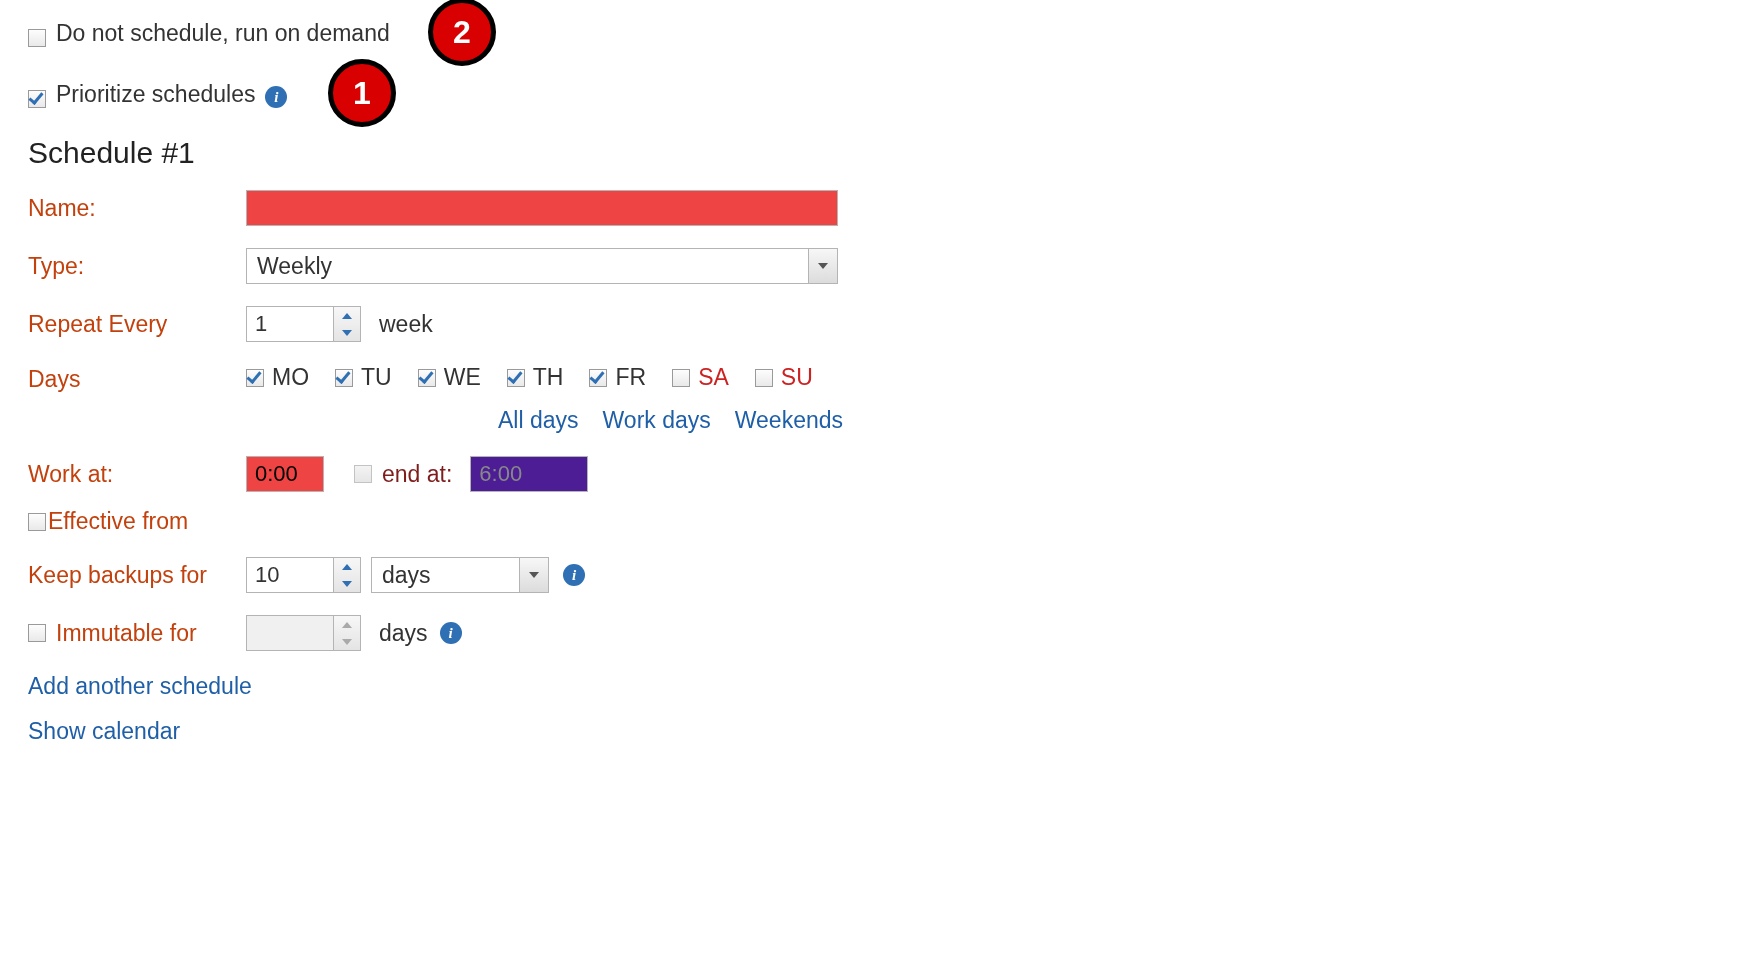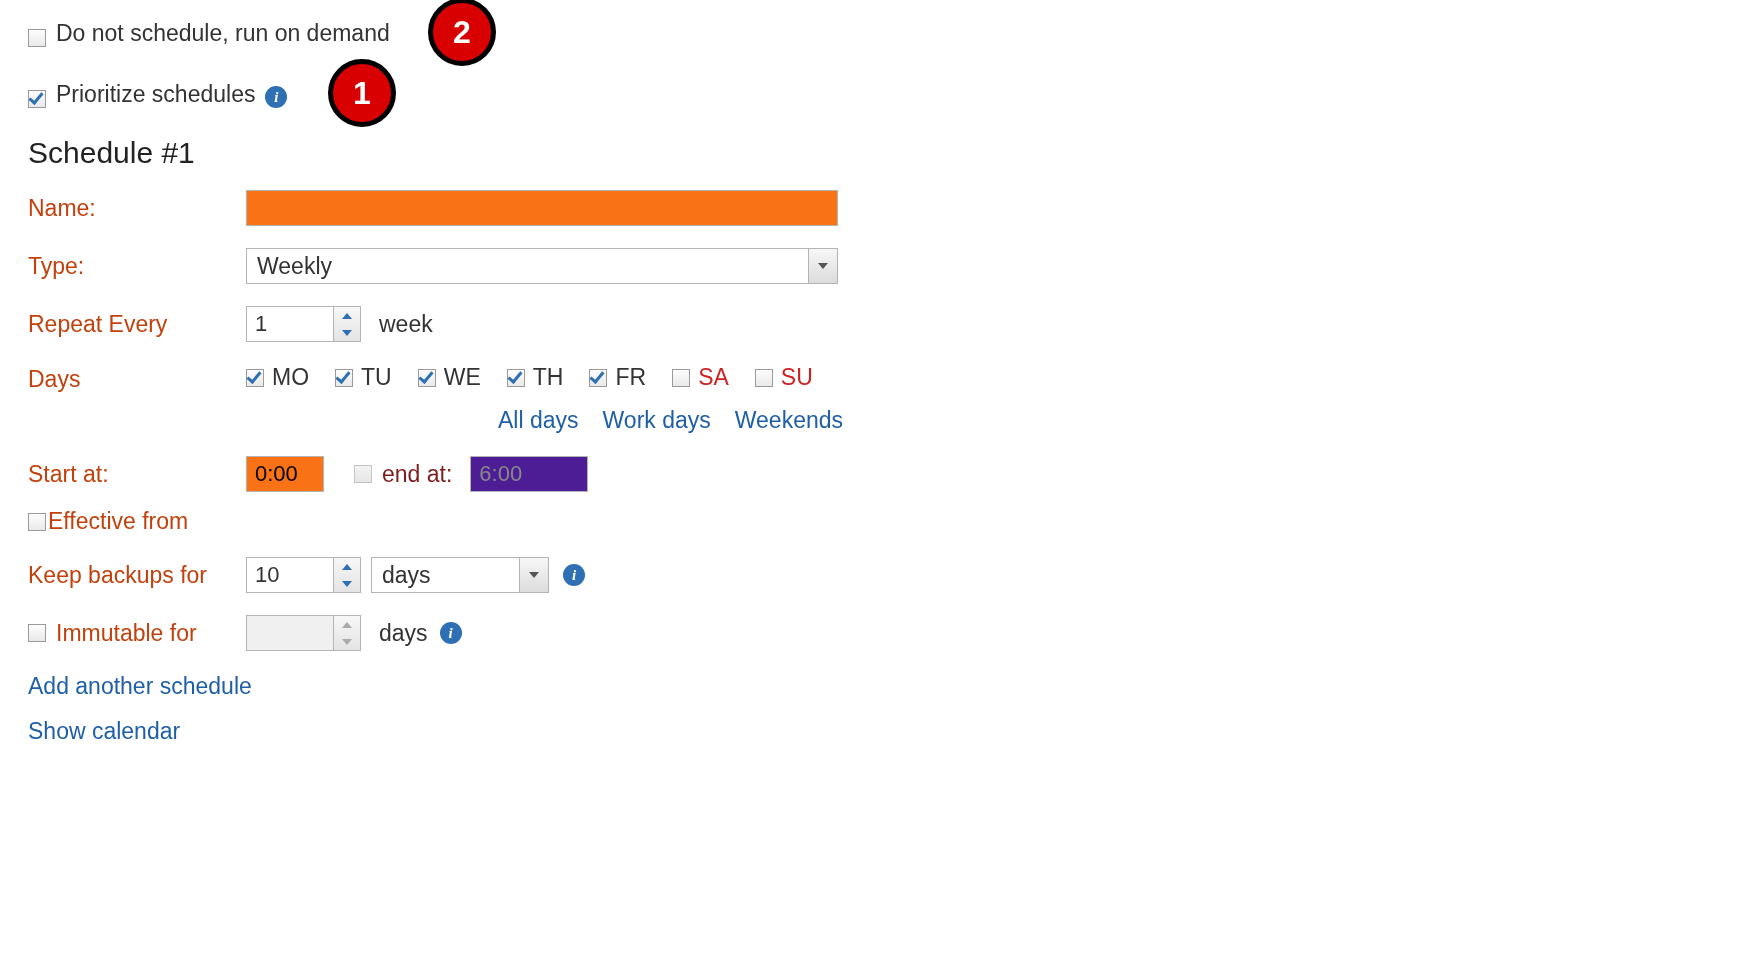--- a/index.html
+++ b/index.html
@@ -111,21 +111,21 @@
     border-right: 5px solid transparent;
     border-top: 6px solid #555;
   }
 
   .textinput {
     border: 1px solid #b4b4b4;
     height: 36px;
     padding: 4px 8px;
     font-size: 22px;
     box-sizing: border-box;
-    background: #f97316;
+    background: #ef4444;
   }
   .textinput.disabled {
     background: #4c1d95;
     color: #888;
   }
 
   .spinner {
     display: inline-flex;
     border: 1px solid #b4b4b4;
     height: 36px;
@@ -294,21 +294,21 @@
           </div>
         <div class="quicklinks" style="margin-left:252px">
           <span class="link">All days</span>
           <span class="link">Work days</span>
           <span class="link">Weekends</span>
         </div>
       </div>
     </div>
 
     <div class="form-row" style="margin-top:14px;">
-      <div class="label-col">Start at:</div>
+      <div class="label-col">Work at:</div>
       <input class="textinput" style="width: 78px;" value="0:00">
       <span class="chk disabled" style="margin-left:30px"></span>
       <span class="muted" style="margin-left:10px">end at:</span>
       <input class="textinput disabled" style="width: 118px; margin-left: 18px;" disabled="" value="6:00">
     </div>
 
     <div class="form-row" style="margin-top:-6px;">
       <div class="label-col" style="width:auto; display:flex; align-items:center;">
         <span class="chk"></span>
         <span style="margin-left:2px">Effective from</span>

